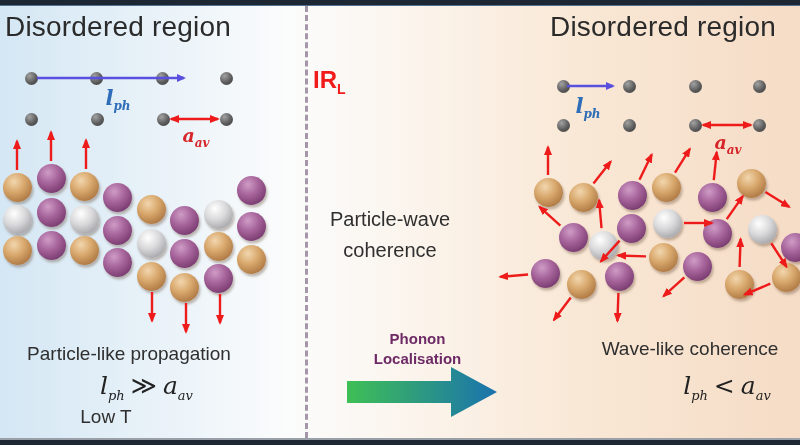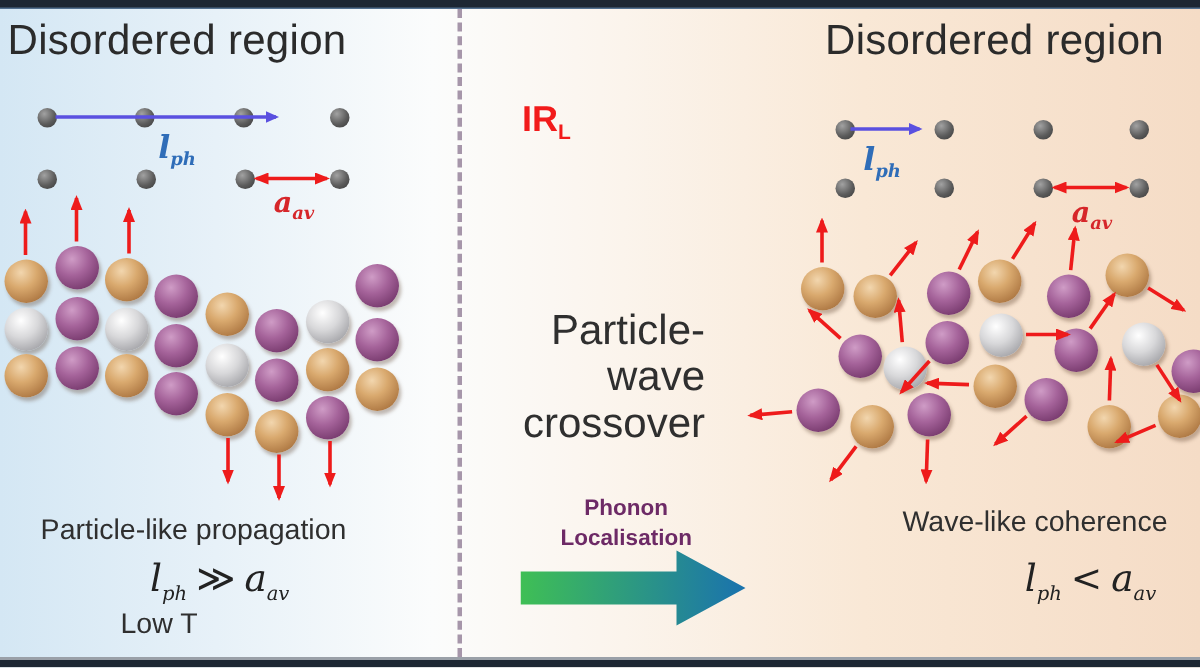--- a/index.html
+++ b/index.html
@@ -12,23 +12,23 @@
   .botline{position:absolute;left:0;bottom:5px;width:800px;height:2px;background:#9aa0a8;}
   .botbar{position:absolute;left:0;bottom:0;width:800px;height:5px;background:#1d2733;}
   .divider{position:absolute;left:305px;top:6px;bottom:7px;width:0;border-left:3px dashed #a696aa;}
   .title{position:absolute;color:#2b2b2b;font-size:28px;letter-spacing:.2px;white-space:nowrap;}
   #title-left{left:5px;top:11px;}
   #title-right{left:527px;top:11px;width:272px;text-align:center;}
   .mlabel{position:absolute;transform:translateX(-50%);font-family:"DejaVu Serif",serif;font-style:italic;font-weight:bold;white-space:nowrap;line-height:1;}
   .mlabel sub{font-size:12px;font-weight:bold;}
   .lph{color:#2f6db8;font-size:21px;}
   .aav{color:#d6262a;font-size:19px;}
-  .ir-label{position:absolute;left:313px;top:68px;color:#f21b1b;font-weight:bold;font-size:24px;line-height:1;margin-left:35px;}
+  .ir-label{position:absolute;left:313px;top:68px;color:#f21b1b;font-weight:bold;font-size:24px;line-height:1;}
   .ir-label sub{font-size:14px;}
-  .crossover{position:absolute;left:310px;top:204px;width:160px;text-align:right;color:#2f2f2f;font-size:28px;line-height:31px;}
+  .crossover{position:absolute;left:310px;top:204px;width:160px;text-align:center;color:#2f2f2f;font-size:20px;line-height:31px;}
   .localisation{position:absolute;left:340px;top:329px;width:155px;text-align:center;color:#6d2a66;font-weight:bold;font-size:15px;line-height:20px;}
   .caption{position:absolute;color:#2f2f2f;font-size:19px;white-space:nowrap;text-align:center;}
   #caption-left{left:0;top:343px;width:258px;}
   #caption-right{left:570px;top:338px;width:240px;}
   #temp-left{left:0;top:406px;width:212px;}
   #temp-right{left:578px;top:408px;width:220px;}
   .formula{position:absolute;text-align:center;font-family:"DejaVu Serif",serif;font-style:italic;font-size:25px;color:#222;white-space:nowrap;line-height:1.1;margin-left:39px;}
   .formula sub{font-size:13px;}
   .formula .m-op{font-style:normal;padding:0 6px;}
   #formula-left{left:0;top:372px;width:215px;}
@@ -60,21 +60,21 @@
     <span>l</span><sub>ph</sub><span class="m-op">≫</span><span>a</span><sub>av</sub>
   </div>
   <div id="temp-left" class="caption">Low T</div>
 
   <div class="divider"></div>
   <div class="ir-label">
     <span>IR</span><sub>L</sub>
   </div>
   <div class="crossover">
     <div>Particle-wave</div>
-    <div>crossover</div>
+    <div>coherence</div>
   </div>
   <div class="localisation">
     <div>Phonon</div>
     <div>Localisation</div>
   </div>
   <svg class="grad-arrow" width="152" height="54">
     <defs>
       <linearGradient id="ga" x1="0" y1="0" x2="1" y2="0">
         <stop offset="0" stop-color="#3fbf55"></stop>
           <stop offset="1" stop-color="#1a72ae"></stop>

